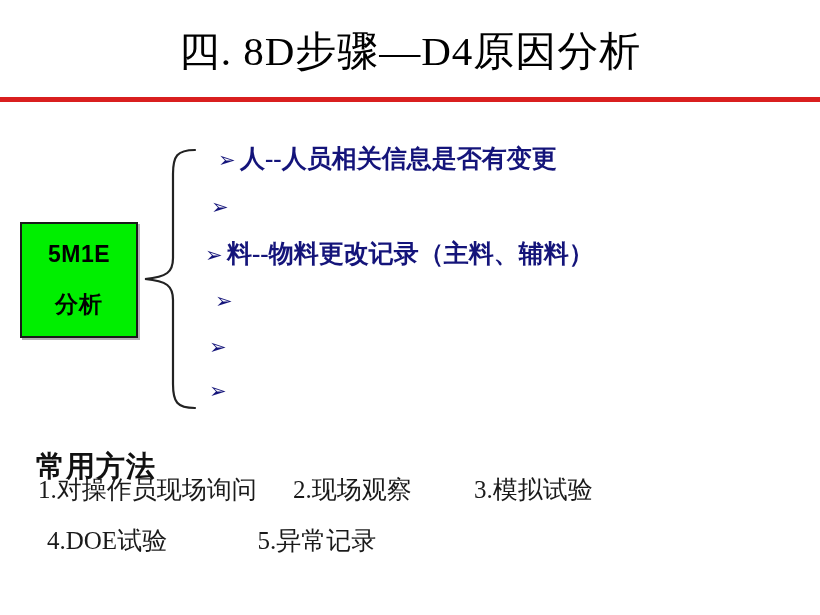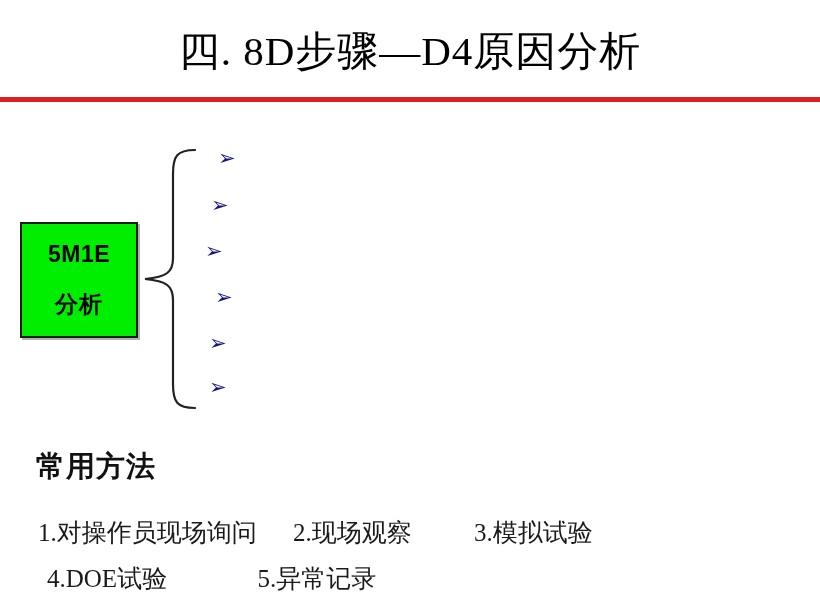--- a/index.html
+++ b/index.html
@@ -138,22 +138,22 @@
 
   
   .method-row {
     position: absolute;
     font-family: "Liberation Serif", "DejaVu Serif", serif;
     font-size: 25px;
     line-height: 33px;
     color: #1a1a1a;
     white-space: nowrap;
   }
-  .method-row-1 { left: 38px; top: 516px; }
-  .method-row-2 { left: 47px; top: 562px; }
+  .method-row-1 { left: 38px; top: 473px; }
+  .method-row-2 { left: 47px; top: 524px; }
 
   .method-item { display: inline-block; }
   .m1 { margin-right: 30px; }
   .m2 { margin-right: 56px; }
   .m3 { margin-right: 0; }
   .m4 { margin-right: 84px; }
   .m5 { margin-right: 0; }
 </style>
 </head>
 <body>
@@ -172,28 +172,30 @@
   <div class="brace">
     <svg width="54" height="262" viewBox="0 0 54 262" xmlns="http://www.w3.org/2000/svg">
       <path d="M52 2 C 34 2, 30 8, 30 26 L 30 110 C 30 124, 24 129, 2 131 C 24 133, 30 138, 30 152 L 30 236 C 30 254, 34 260, 52 260" fill="none" stroke="#222222" stroke-width="2.2" stroke-linecap="round"></path>
     </svg>
   </div>
 
   <div class="bullet-list">
 
     <div class="bullet-item bi0">
       <span class="marker">➢</span>
+      <span class="btext">人--人员相关信息是否有变更</span>
     </div>
 
     <div class="bullet-item bi1">
       <span class="marker">➢</span>
     </div>
 
     <div class="bullet-item bi2">
       <span class="marker">➢</span>
+      <span class="btext">料--物料更改记录（主料、辅料）</span>
     </div>
 
     <div class="bullet-item bi3">
       <span class="marker">➢</span>
     </div>
 
     <div class="bullet-item bi4">
       <span class="marker">➢</span>
     </div>
 

